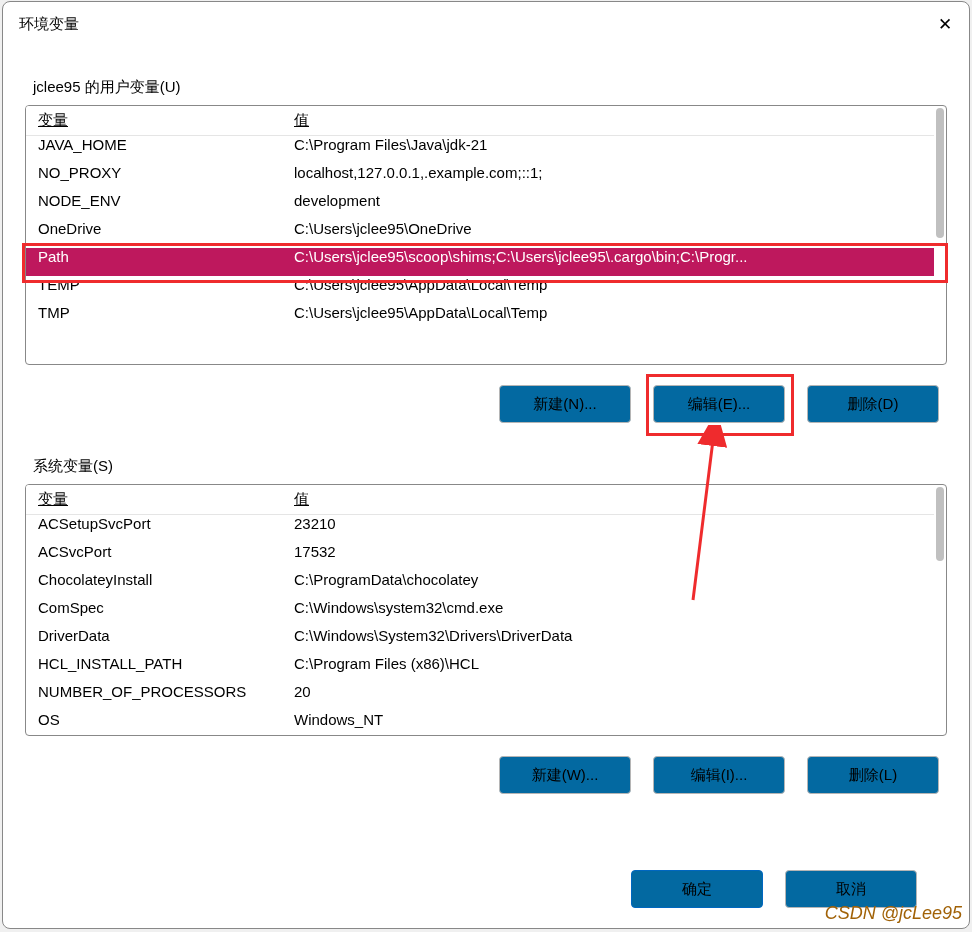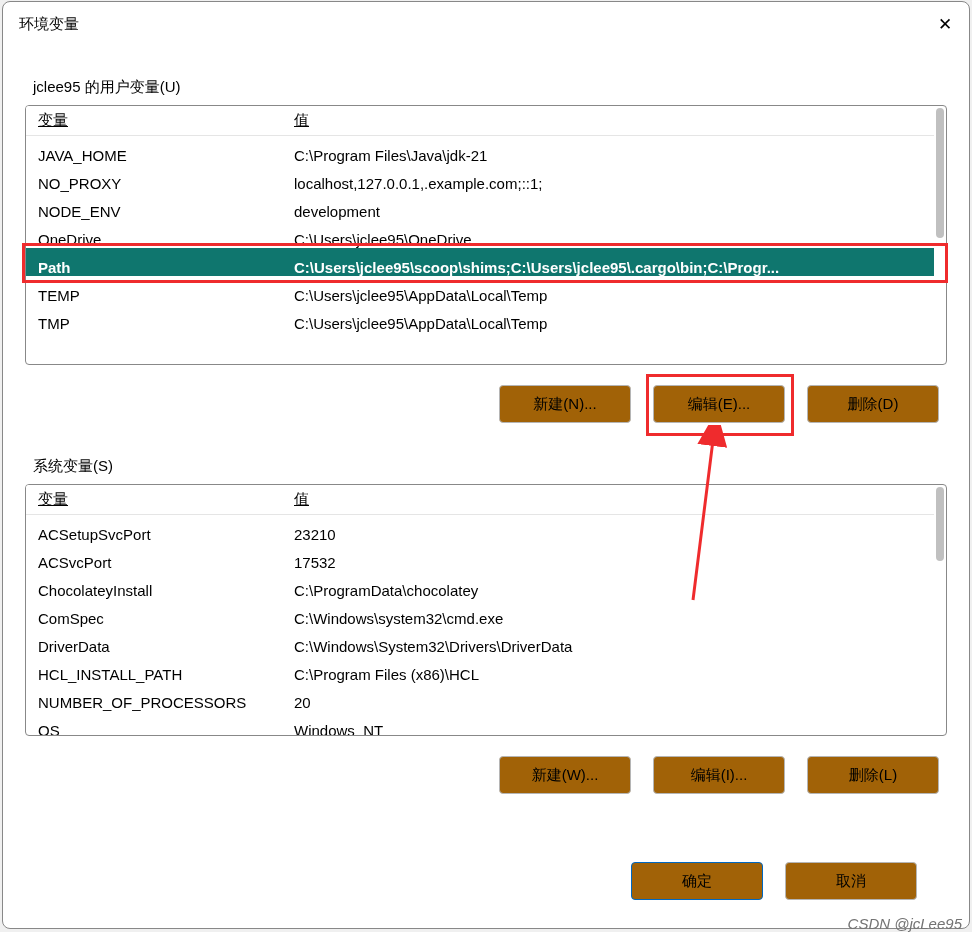--- a/index.html
+++ b/index.html
@@ -36,21 +36,21 @@
     width: 48px;
     height: 40px;
     display: flex;
     align-items: center;
     justify-content: center;
     cursor: pointer;
     font-size: 17px;
     border-top-right-radius: 8px;
   }
   .content {
-    padding: 12px 22px 28px 22px;
+    padding: 12px 22px 20px 22px;
     flex: 1;
     display: flex;
     flex-direction: column;
   }
   .section-label {
     font-size: 15px;
     margin: 20px 0 8px 8px;
   }
   .listbox {
     border: 1px solid #888;
@@ -81,41 +81,41 @@
     font-size: 15px;
     height: 30px;
     align-items: center;
     text-decoration: underline;
   }
   .col-name { width: 264px; padding-left: 12px; }
   .col-val { flex: 1; padding-left: 4px; }
   .row {
     display: flex;
     height: 28px;
-    align-items: flex-end;
+    align-items: flex-start;
     font-size: 15px;
     white-space: nowrap;
     overflow: hidden;
   }
-  .row.selected { background: #0f766e; color: #fff; font-weight: bold; }
+  .row.selected { background: #be185d; color: #fff; }
   .row .c1 { width: 264px; padding-left: 12px; overflow: hidden; text-overflow: ellipsis; }
   .row .c2 { flex: 1; padding-left: 4px; overflow: hidden; text-overflow: ellipsis; }
   .btnrow {
     display: flex;
     justify-content: flex-end;
     gap: 22px;
     margin-top: 20px;
     padding-right: 8px;
   }
   .btn {
     min-width: 132px;
     height: 38px;
     border: 1px solid #b5b5b5;
     border-radius: 4px;
-    background: #a16207;
+    background: #0369a1;
     font-size: 15px;
     font-family: inherit;
     cursor: pointer;
     padding: 0 16px;
   }
   .btn.primary { border: 1.5px solid #0067c0; margin-left: 24px; }
   .footer {
     display: flex;
     justify-content: flex-end;
     gap: 22px;
@@ -135,23 +135,23 @@
     z-index: 50;
   }
   svg.arrow {
     position: absolute;
     pointer-events: none;
     z-index: 49;
   }
   .watermark {
     position: absolute;
     right: 10px;
-    bottom: 0;
-    font-size: 15px;
-    color: #737373;
+    bottom: 8px;
+    font-size: 18px;
+    color: #a16207;
     font-style: italic;
     z-index: 60;
   }
 </style>
 </head>
 <body>
 
 <div class="window">
 
   <div class="titlebar">

